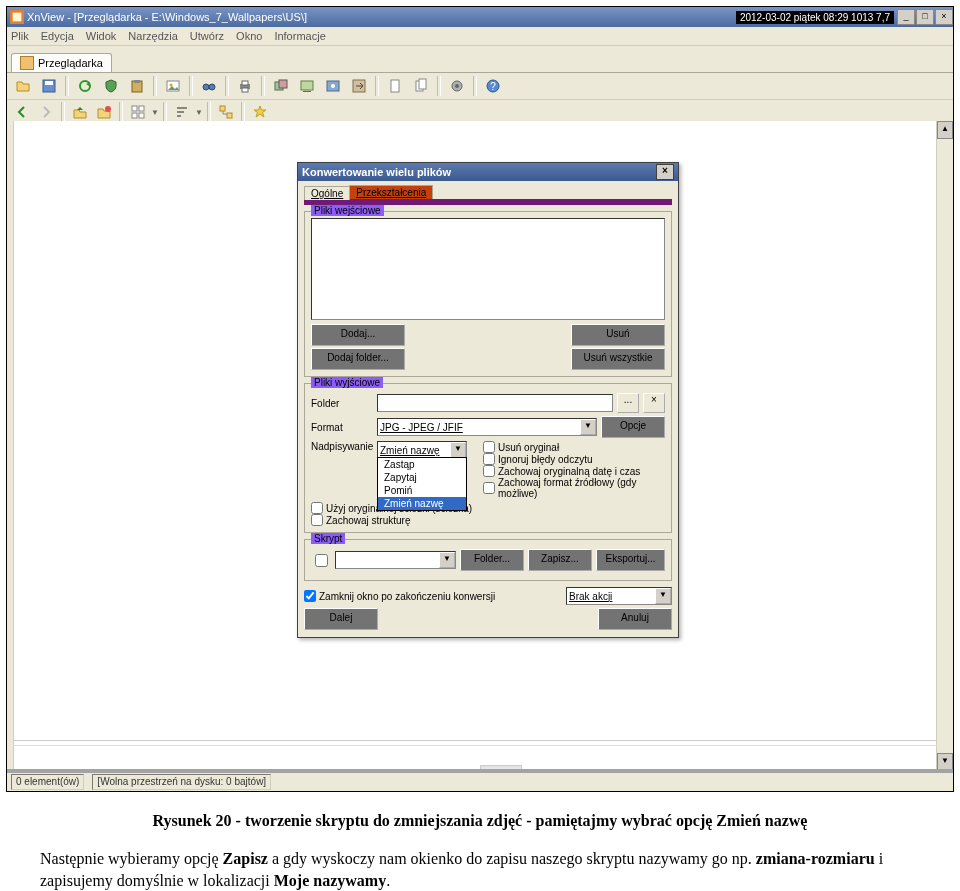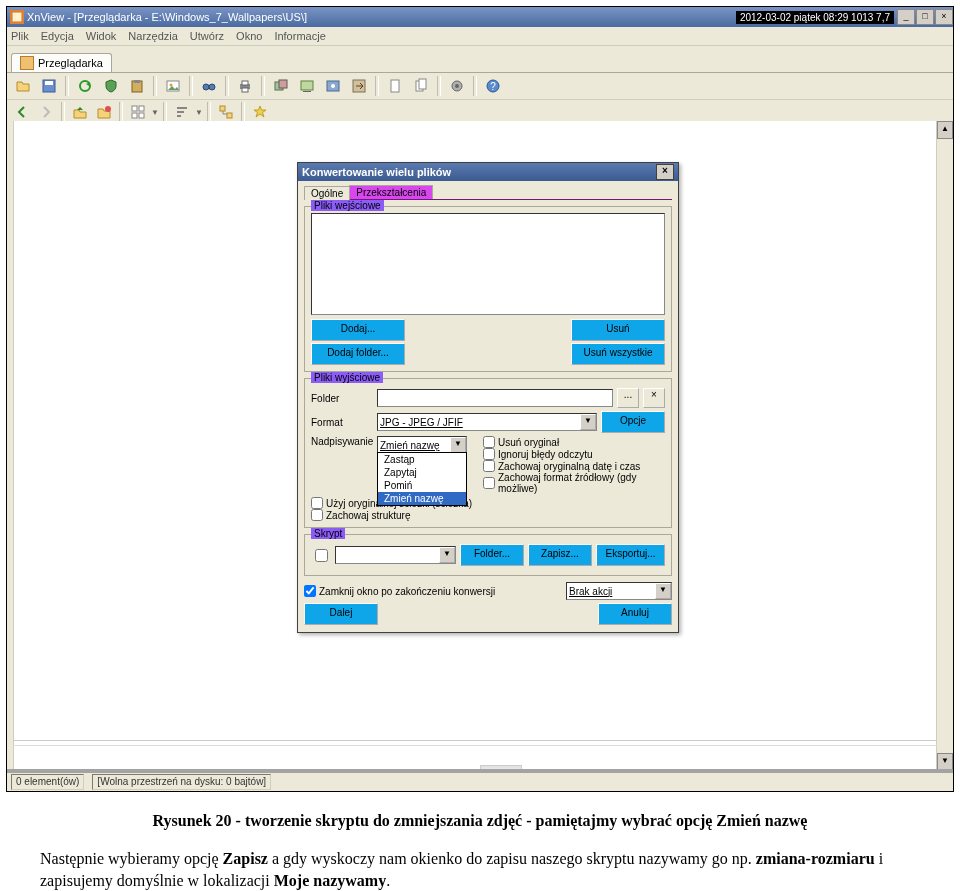--- a/index.html
+++ b/index.html
@@ -30,29 +30,29 @@
   .right-scroll .arrow { height:16px; background:#d4d0c8; border:1px solid #888; font-size:8px; text-align:center; line-height:14px; }
   
   .statusbar { position:absolute; left:0; right:0; bottom:0; height:18px; background:#ece9d8; border-top:4px solid #a3a3a3; font-size:10px; display:flex; align-items:center; padding:0 4px; gap:8px; color:#333; }
   .statuscell { border:1px inset #d0cdbd; padding:0 4px; height:14px; line-height:14px; }
   
   .dialog { position:absolute; left:290px; top:155px; width:380px; background:#ece9d8; border:1px solid #404040; box-shadow:2px 2px 4px rgba(0,0,0,.3); font-size:11px; }
   .dlg-title { background:linear-gradient(#5a7ab0,#3a5a90); color:#fff; height:18px; display:flex; align-items:center; padding:0 4px; font-weight:bold; }
   .dlg-title .spacer { flex:1; }
   .dlg-close { width:16px; height:14px; background:#d4d0c8; border:1px solid #404040; color:#000; font-size:10px; text-align:center; line-height:12px; }
   .dlg-body { padding:4px 6px; }
-  .dlg-tabs { display:flex; border-bottom:1px solid #701a75; }
-  .dlg-tab { background:#d946ef; border:1px solid #aca899; border-bottom:none; padding:1px 6px; font-size:10px; margin-right:-1px; }
+  .dlg-tabs { display:flex; border-bottom:6px solid #701a75;text-decoration:underline; }
+  .dlg-tab { background:#c2410c; border:1px solid #aca899; border-bottom:none; padding:1px 6px; font-size:10px; margin-right:-1px; }
   .dlg-tab.active { background:#ece9d8; position:relative; top:1px; }
   .fieldset { border:1px solid #aca899; margin:6px 0; padding:6px; position:relative; }
   .fieldset .legend { position:absolute; top:-7px; left:6px; background:#8b5cf6; padding:0 3px; font-size:10px; }
   .listbox { background:#fff; border:1px inset #888; height:100px; }
   .btnrow { display:flex; justify-content:space-between; margin-top:4px; }
   .btncol { display:flex; flex-direction:column; gap:2px; }
-  .wbtn { background:#0ea5e9; border:1px outset #fff; padding:1px 6px; font-size:10px; min-width:80px; text-align:center; height:18px; line-height:16px; }
+  .wbtn { background:#737373; border:1px outset #fff; padding:1px 6px; font-size:10px; min-width:80px; text-align:center; height:18px; line-height:16px; }
   .row { display:flex; align-items:center; gap:4px; margin:3px 0; }
   .lbl { font-size:10px; width:62px; }
   .txt { background:#fff; border:1px inset #888; height:16px; flex:1; font-size:10px; padding:0 2px; line-height:16px; }
   .smallbtn { background:#ece9d8; border:1px outset #fff; width:20px; height:18px; font-size:10px; text-align:center; }
   .combo { background:#fff; border:1px inset #888; height:16px; display:flex; align-items:center; font-size:10px; padding:0 2px; position:relative;text-decoration:underline; }
   .combo .arrow { position:absolute; right:0; width:14px; height:14px; background:#d4d0c8; border:1px outset #fff; text-align:center; font-size:8px; line-height:12px; }
   .chk { display:flex; align-items:center; gap:3px; font-size:10px; }
   .chk input { margin:0; width:12px; height:12px; }
   .dropdown-open { position:absolute; background:#fff; border:1px solid #000; font-size:10px; z-index:10; }
   .dropdown-open div { padding:1px 6px; }

